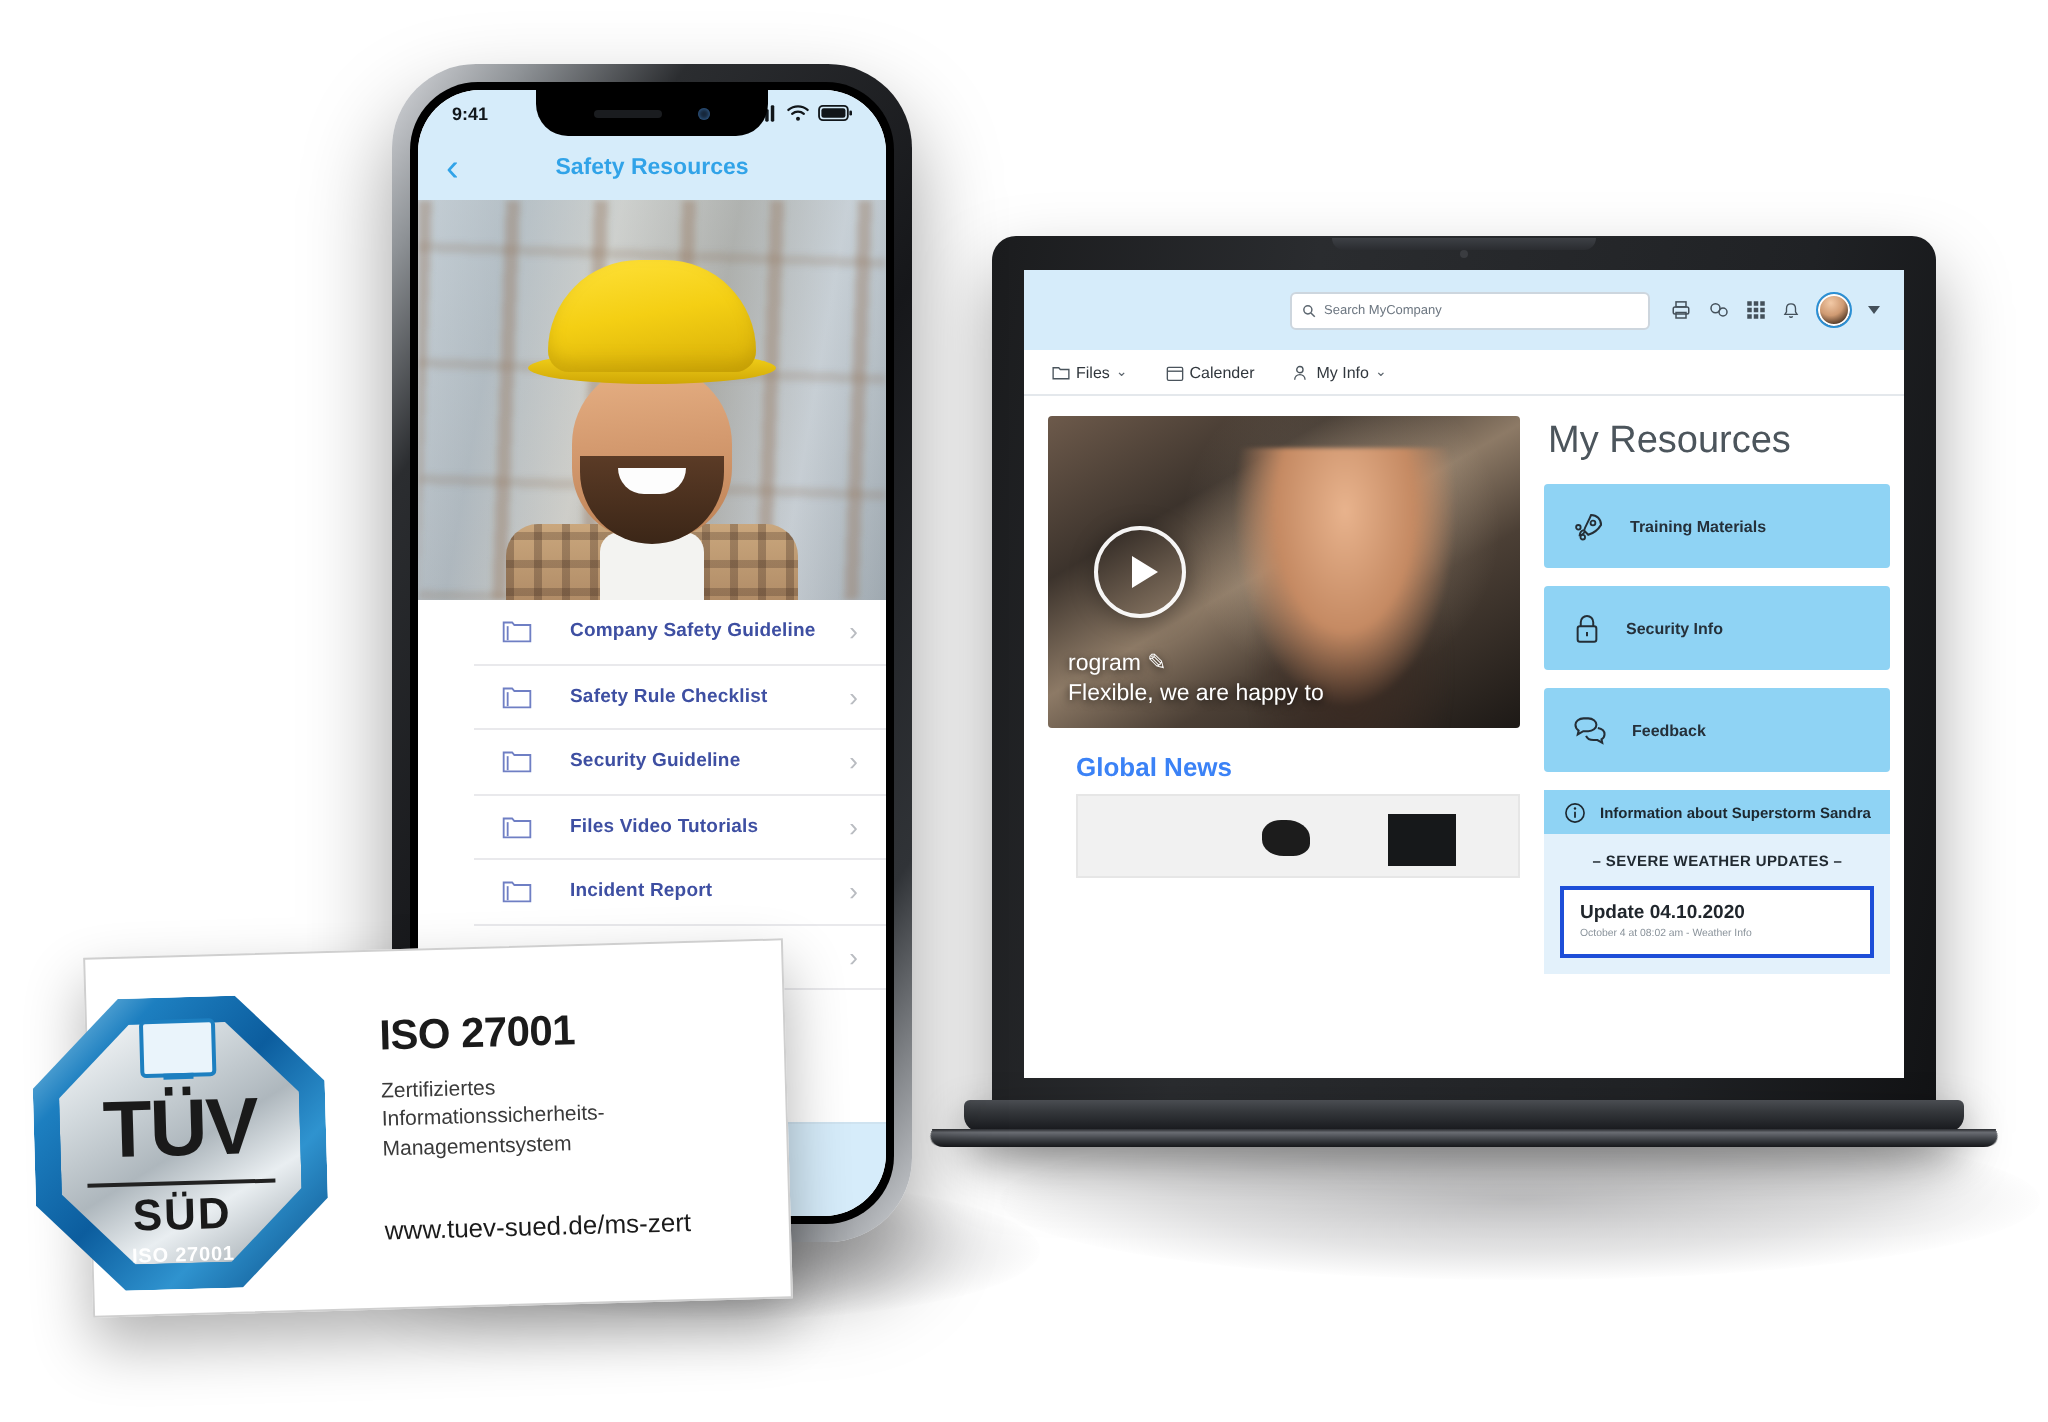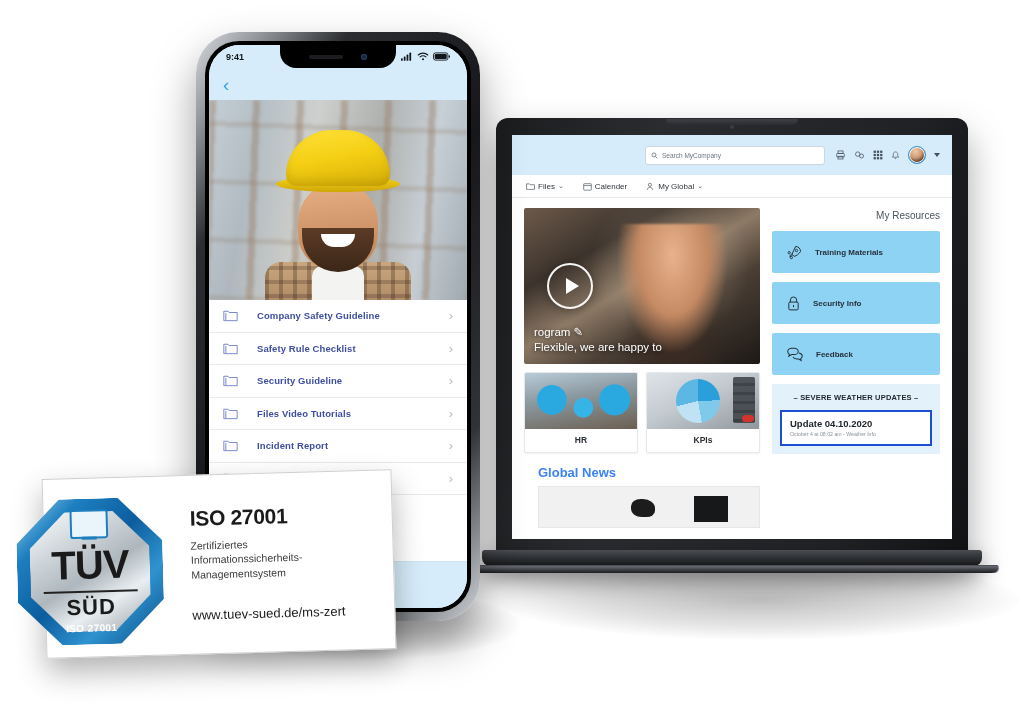--- a/index.html
+++ b/index.html
@@ -130,39 +130,39 @@
   .kpi-keys{position:absolute;right:4px;top:4px;width:22px;height:46px;
     background:repeating-linear-gradient(180deg,#3b3f44 0 6px,#2a2d31 6px 9px);opacity:.85;border-radius:2px;}
   .kpi-red{position:absolute;right:5px;bottom:7px;width:12px;height:7px;border-radius:4px;background:#d0342c;}
   .tile-label{text-align:center;font-size:8.5px;font-weight:bold;color:#2b3036;padding:6px 0 7px;}
 
   .global-news{font-size:13px;color:#3b82f6;margin:12px 0 6px 14px;font-weight:700;}
   .news-strip{height:40px;background:#f1f1f1;border:1px solid #e6e6e6;margin-left:14px;position:relative;overflow:hidden;}
   .news-strip .blob{position:absolute;left:42%;top:30%;width:24px;height:18px;background:#1c1c1c;border-radius:40% 50% 35% 45%;}
   .news-strip .blk{position:absolute;right:14%;top:22%;width:34px;height:26px;background:#16181a;}
 
-  .res-title{font-size:10px;color:#4c555c;margin:2px 0 10px 2px;text-align:right;}
+  .res-title{font-size:19px;color:#4c555c;margin:2px 0 10px 2px;}
   .res-tile{
     height:42px;background:#8fd3f4;border-radius:2px;display:flex;align-items:center;
     gap:12px;padding:0 14px;margin-bottom:9px;
   }
   .res-tile .txt{font-size:8px;font-weight:bold;color:#25303a;white-space:nowrap;}
 
   .alert-head{
     background:#8fd3f4;height:22px;display:flex;align-items:center;gap:7px;padding:0 10px;
   }
   .alert-head .txt{font-size:7.5px;font-weight:bold;color:#1d2830;white-space:nowrap;}
   .alert-body{background:#e3f1fb;padding:9px 8px 8px;}
   .alert-sub{text-align:center;font-size:7.5px;font-weight:bold;color:#212a31;letter-spacing:.2px;margin-bottom:8px;}
   .alert-card{background:#fff;border:2px solid #1d4ed8;padding:6px 8px 7px;}
   .alert-card .t{font-size:9.5px;font-weight:bold;color:#20262c;}
   .alert-card .d{font-size:5.2px;color:#8a939b;margin-top:2px;}
 
   
-  .phone{position:absolute;left:196px;top:32px;width:284px;height:589px;}
+  .phone{position:absolute;left:196px;top:32px;width:260px;height:589px;}
   .phone-frame{
     position:absolute;inset:0;border-radius:42px;
     background:linear-gradient(125deg,#d8dade 0%,#8e9296 10%,#2b2d30 22%,#16171a 50%,#303337 80%,#b9bcc0 97%);
     box-shadow:0 22px 44px rgba(0,0,0,.38);
     padding:9px;box-sizing:border-box;
   }
   .phone-inner{
     position:absolute;inset:9px;border-radius:34px;background:#000;padding:4px;box-sizing:border-box;
   }
   .phone-screen{
@@ -240,21 +240,21 @@
     background:
       repeating-linear-gradient(90deg, rgba(60,40,30,.30) 0 4px, rgba(0,0,0,0) 4px 14px),
       repeating-linear-gradient(0deg, rgba(60,40,30,.26) 0 4px, rgba(0,0,0,0) 4px 14px),
       linear-gradient(180deg,#caa77d 0%,#a98460 100%);
   }
   .hero .tee{
     position:absolute;left:50%;top:136px;transform:translateX(-50%);
     width:52px;height:46px;background:#f3f3f1;border-radius:10px 10px 0 0;
   }
 
-  .list{background:#fff;}
+  .list{background:#fff;margin-left:28px;}
   .list-row{
     height:32.5px;display:flex;align-items:center;gap:0;
     border-bottom:1px solid #e9e9ec;padding:0 14px;box-sizing:border-box;
   }
   .list-row .fold{width:34px;display:flex;align-items:center;}
   .list-row .label{flex:1;font-size:9.5px;font-weight:bold;color:#3e4fa2;letter-spacing:.1px;}
   .list-row .chev{color:#b9bcc1;font-size:13px;font-weight:300;}
 
   .tabbar{
     position:absolute;left:0;right:0;bottom:0;height:46px;background:#d6ecfa;
@@ -397,53 +397,39 @@
             </span>
             <span>Calender</span>
           </div>
           <div class="navitem">
             <span class="ic">
               <svg width="9" height="9" viewBox="0 0 16 16">
                   <circle cx="7" cy="5" r="2.8" fill="none" stroke="#4a545c" stroke-width="1.2"></circle>
                   <path d="M2.4 14c0-2.8 2.1-4.6 4.6-4.6s4.6 1.8 4.6 4.6" fill="none" stroke="#4a545c" stroke-width="1.2"></path>
                 </svg>
             </span>
-            <span>My Global</span>
+            <span>My Info</span>
             <span class="chev-sm">⌄</span>
           </div>
         </div>
 
         <div class="lap-body">
 
           <div class="lap-left">
             <div class="video-card">
               <div class="person"></div>
               <div class="play-btn">
                 <span class="play-tri"></span>
               </div>
               <div class="video-caption">
                 <div>rogram ✎</div>
                 <div>Flexible, we are happy to</div>
               </div>
             </div>
 
-            <div class="tile-row">
-              <div class="tile">
-                <div class="tile-img hr"></div>
-                <div class="tile-label">HR</div>
-              </div>
-              <div class="tile">
-                <div class="tile-img kpi">
-                  <div class="pie"></div>
-                  <div class="kpi-keys"></div>
-                  <div class="kpi-red"></div>
-                </div>
-                <div class="tile-label">KPIs</div>
-              </div>
-            </div>
 
             <div class="global-news">Global News</div>
             <div class="news-strip">
               <span class="blob"></span>
               <span class="blk"></span>
             </div>
           </div>
 
           <div class="lap-right">
             <div class="res-title">My Resources</div>
@@ -477,20 +463,30 @@
               <span class="ic">
                 <svg width="18" height="16" viewBox="0 0 24 22">
                     <path d="M2 7.4c0-2.4 2.5-4.4 5.6-4.4h3.2c3.1 0 5.6 2 5.6 4.4s-2.5 4.4-5.6 4.4H7.4L3.6 14l.6-2.6C2.9 10.5 2 9.1 2 7.4z" fill="none" stroke="#242e36" stroke-width="1.4"></path>
                     <path d="M17.4 9.6c2.8.5 4.6 2.3 4.6 4.3 0 1.4-.8 2.7-2.1 3.5l.5 2.4-3.3-1.9h-2.7c-2.4 0-4.4-1.2-5.1-2.9" fill="none" stroke="#242e36" stroke-width="1.4"></path>
                   </svg>
               </span>
               <span class="txt">Feedback</span>
             </div>
 
             <div style="margin-top:9px;">
+              <div class="alert-head">
+                <span class="ic">
+                  <svg width="11" height="11" viewBox="0 0 16 16">
+                      <circle cx="8" cy="8" r="6.6" fill="none" stroke="#1d2830" stroke-width="1.2"></circle>
+                      <line x1="8" y1="7" x2="8" y2="11.4" stroke="#1d2830" stroke-width="1.3"></line>
+                      <circle cx="8" cy="4.8" r=".9" fill="#1d2830"></circle>
+                    </svg>
+                </span>
+                <span class="txt">Information about Superstorm Sandra</span>
+              </div>
               <div class="alert-body">
                 <div class="alert-sub">– SEVERE WEATHER UPDATES –</div>
                 <div class="alert-card">
                   <div class="t">Update 04.10.2020</div>
                   <div class="d">October 4 at 08:02 am - Weather Info</div>
                 </div>
               </div>
             </div>
           </div>
 
@@ -538,20 +534,21 @@
                   <rect x="0.8" y="1" width="22" height="11" rx="3" fill="none" stroke="#11161a" stroke-width="1.4"></rect>
                   <rect x="2.6" y="2.8" width="18.4" height="7.4" rx="1.8" fill="#11161a"></rect>
                   <rect x="24" y="4.6" width="2" height="3.8" rx="1" fill="#11161a"></rect>
                 </svg>
             </span>
           </span>
         </div>
 
         <div class="navbar">
           <span class="back-chev">‹</span>
+          <span class="nav-title">Safety Resources</span>
         </div>
 
         <div class="hero">
           <div class="scaffold"></div>
           <div class="worker">
             <div class="shirt"></div>
             <div class="tee"></div>
             <div class="face"></div>
             <div class="beard"></div>
             <div class="smile"></div>

